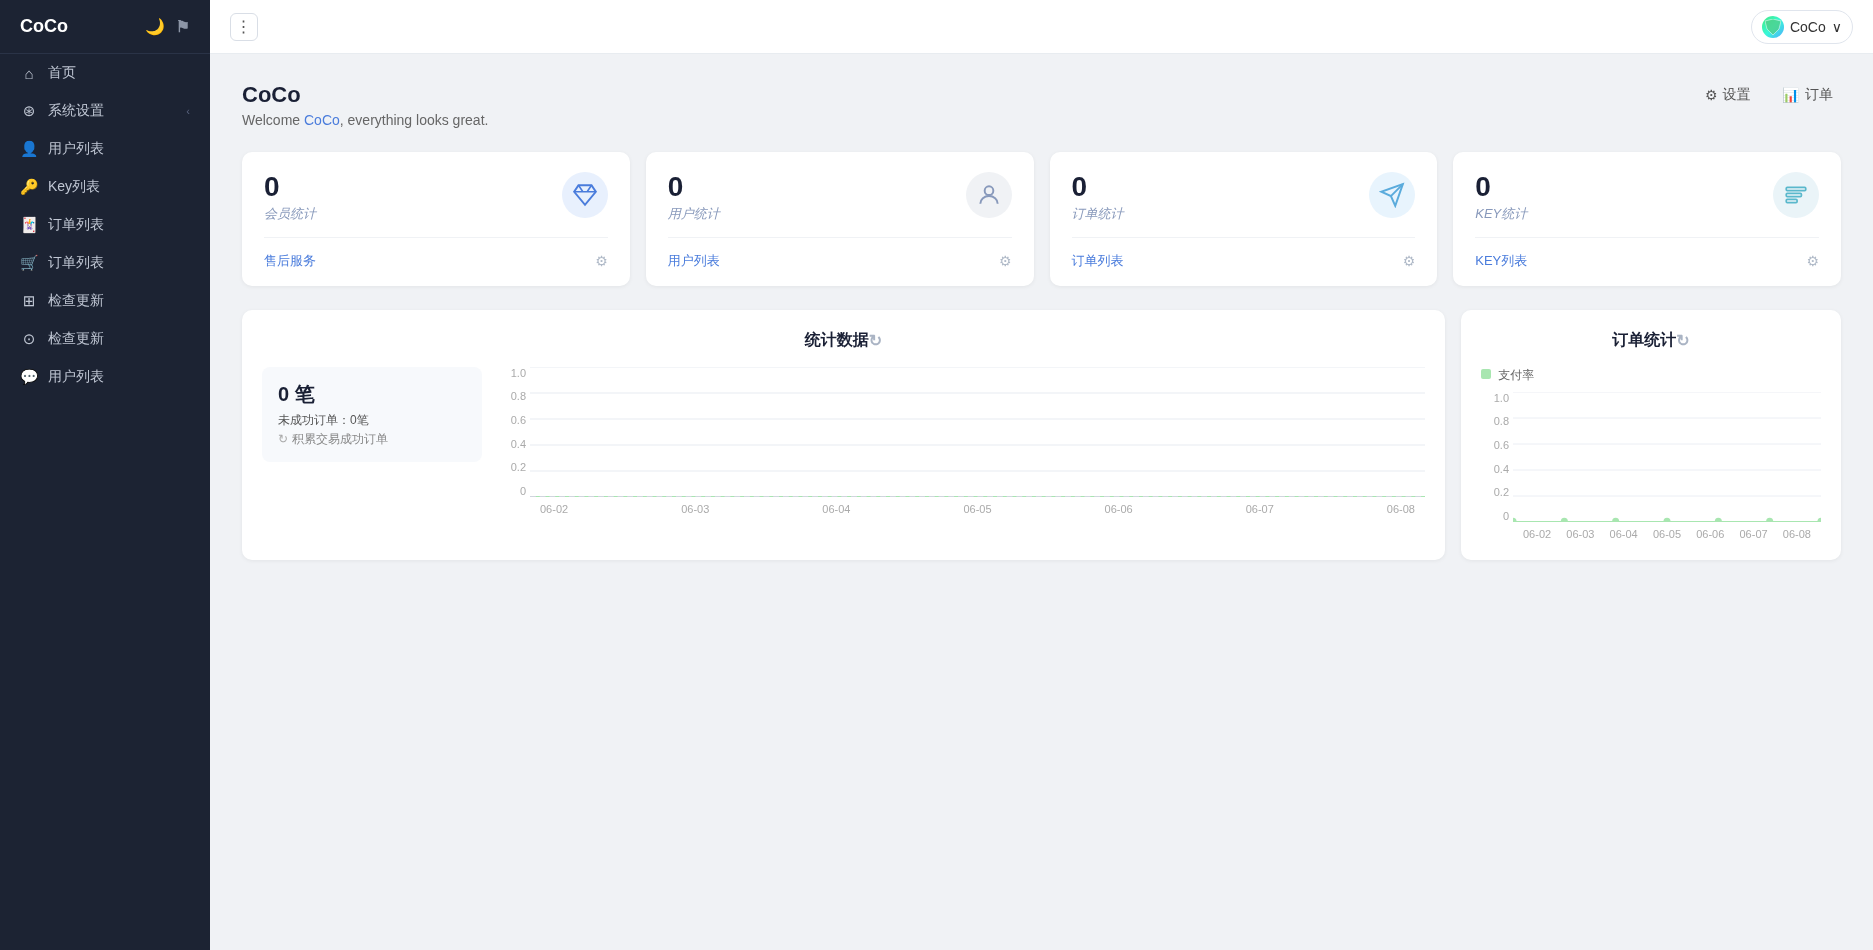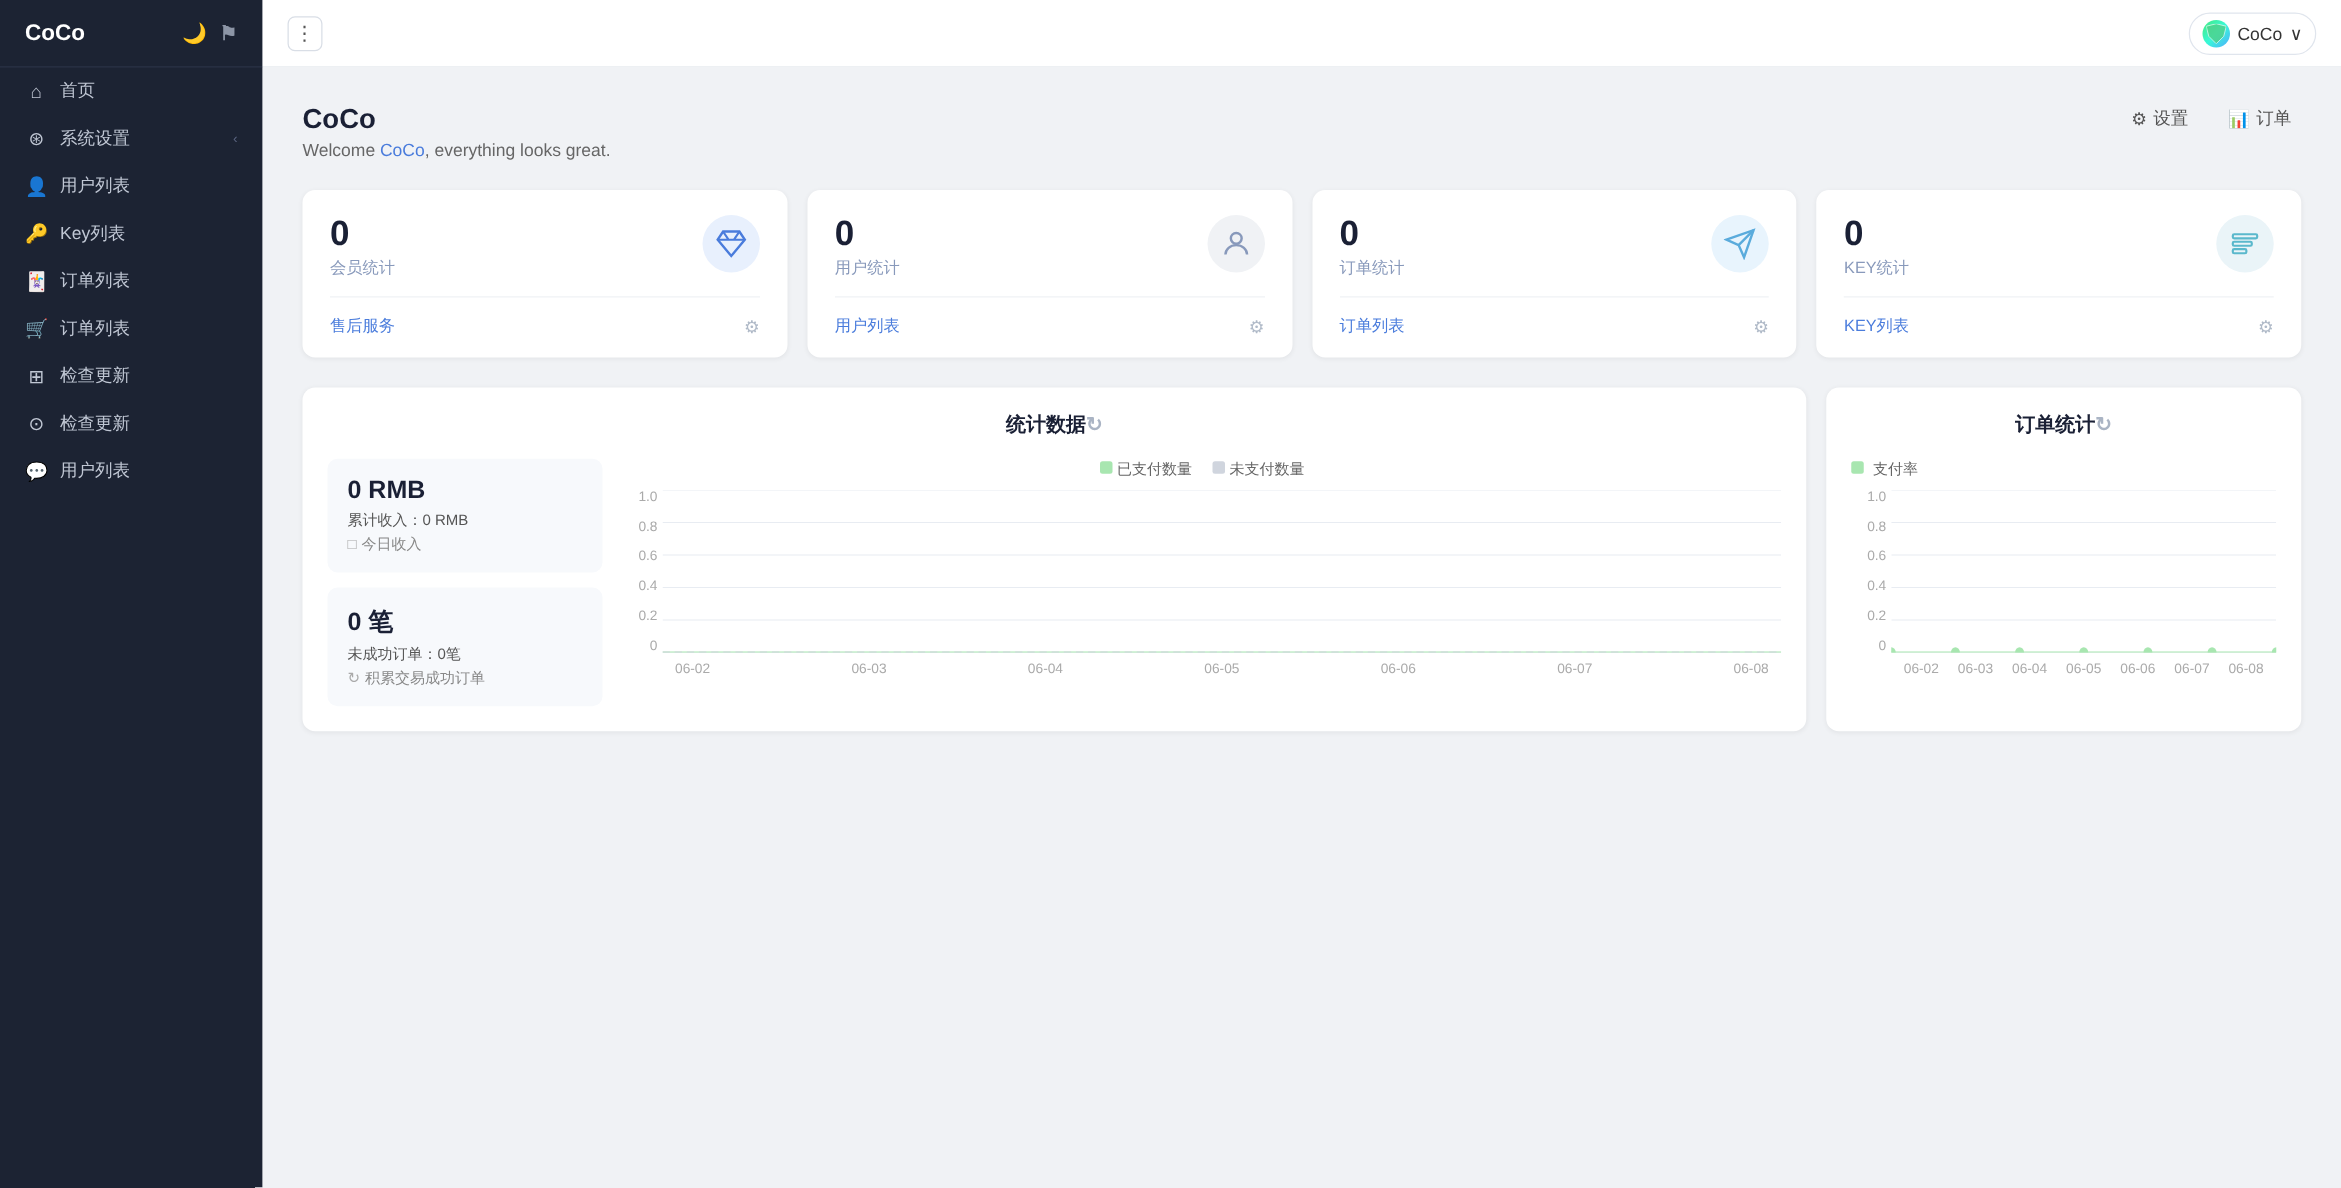--- a/index.html
+++ b/index.html
@@ -198,20 +198,21 @@
       font-size: 22px;
     }
     .stat-icon-blue { background: #e8f0fd; color: #4a7cdc; }
     .stat-icon-gray { background: #f0f2f5; color: #8899bb; }
     .stat-icon-light-blue { background: #e8f4fd; color: #5aabdc; }
     .stat-icon-teal { background: #eaf4f8; color: #5ab8cc; }
     .stat-label {
       font-size: 13px;
       color: #8899bb;
       margin-top: 2px;
+      font-style: italic;
     }
     .stat-divider {
       height: 1px;
       background: #f0f2f5;
       margin: 10px 0;
     }
     .stat-link {
       display: flex;
       justify-content: space-between;
       align-items: center;
@@ -499,47 +500,33 @@
 
     <div class="bottom-grid">
 
       <div class="panel">
         <div class="panel-header">
           <span>统计数据</span>
           <span class="panel-refresh">↻</span>
         </div>
         <div class="stats-inner-grid">
           <div class="stats-left-cards">
-            <div class="inner-stat-card">
-              <div class="inner-stat-value">0 RMB</div>
-              <div class="inner-stat-sub">
-                <span>累计收入：</span><span>0 RMB</span>
-              </div>
-              <div class="inner-stat-sub2">
-                <span class="icon2">□</span>
-                <span>今日收入</span>
-              </div>
-            </div>
             <div class="inner-stat-card">
               <div class="inner-stat-value">0 笔</div>
               <div class="inner-stat-sub">
                 <span>未成功订单：</span><span>0笔</span>
               </div>
               <div class="inner-stat-sub2">
                 <span class="icon2">↻</span>
                 <span>积累交易成功订单</span>
               </div>
             </div>
           </div>
 
           <div>
-            <div class="chart-legend">
-              <span><span class="legend-dot legend-green"></span><span>已支付数量</span></span>
-              <span><span class="legend-dot legend-gray"></span><span>未支付数量</span></span>
-            </div>
             <div style="display:flex; gap:4px;">
               <div style="display:flex; flex-direction:column; justify-content:space-between; font-size:11px; color:#aaa; padding-bottom:18px; width:28px; text-align:right;">
                 <span>1.0</span>
                 <span>0.8</span>
                 <span>0.6</span>
                 <span>0.4</span>
                 <span>0.2</span>
                 <span>0</span>
               </div>
               <div style="flex:1;">

